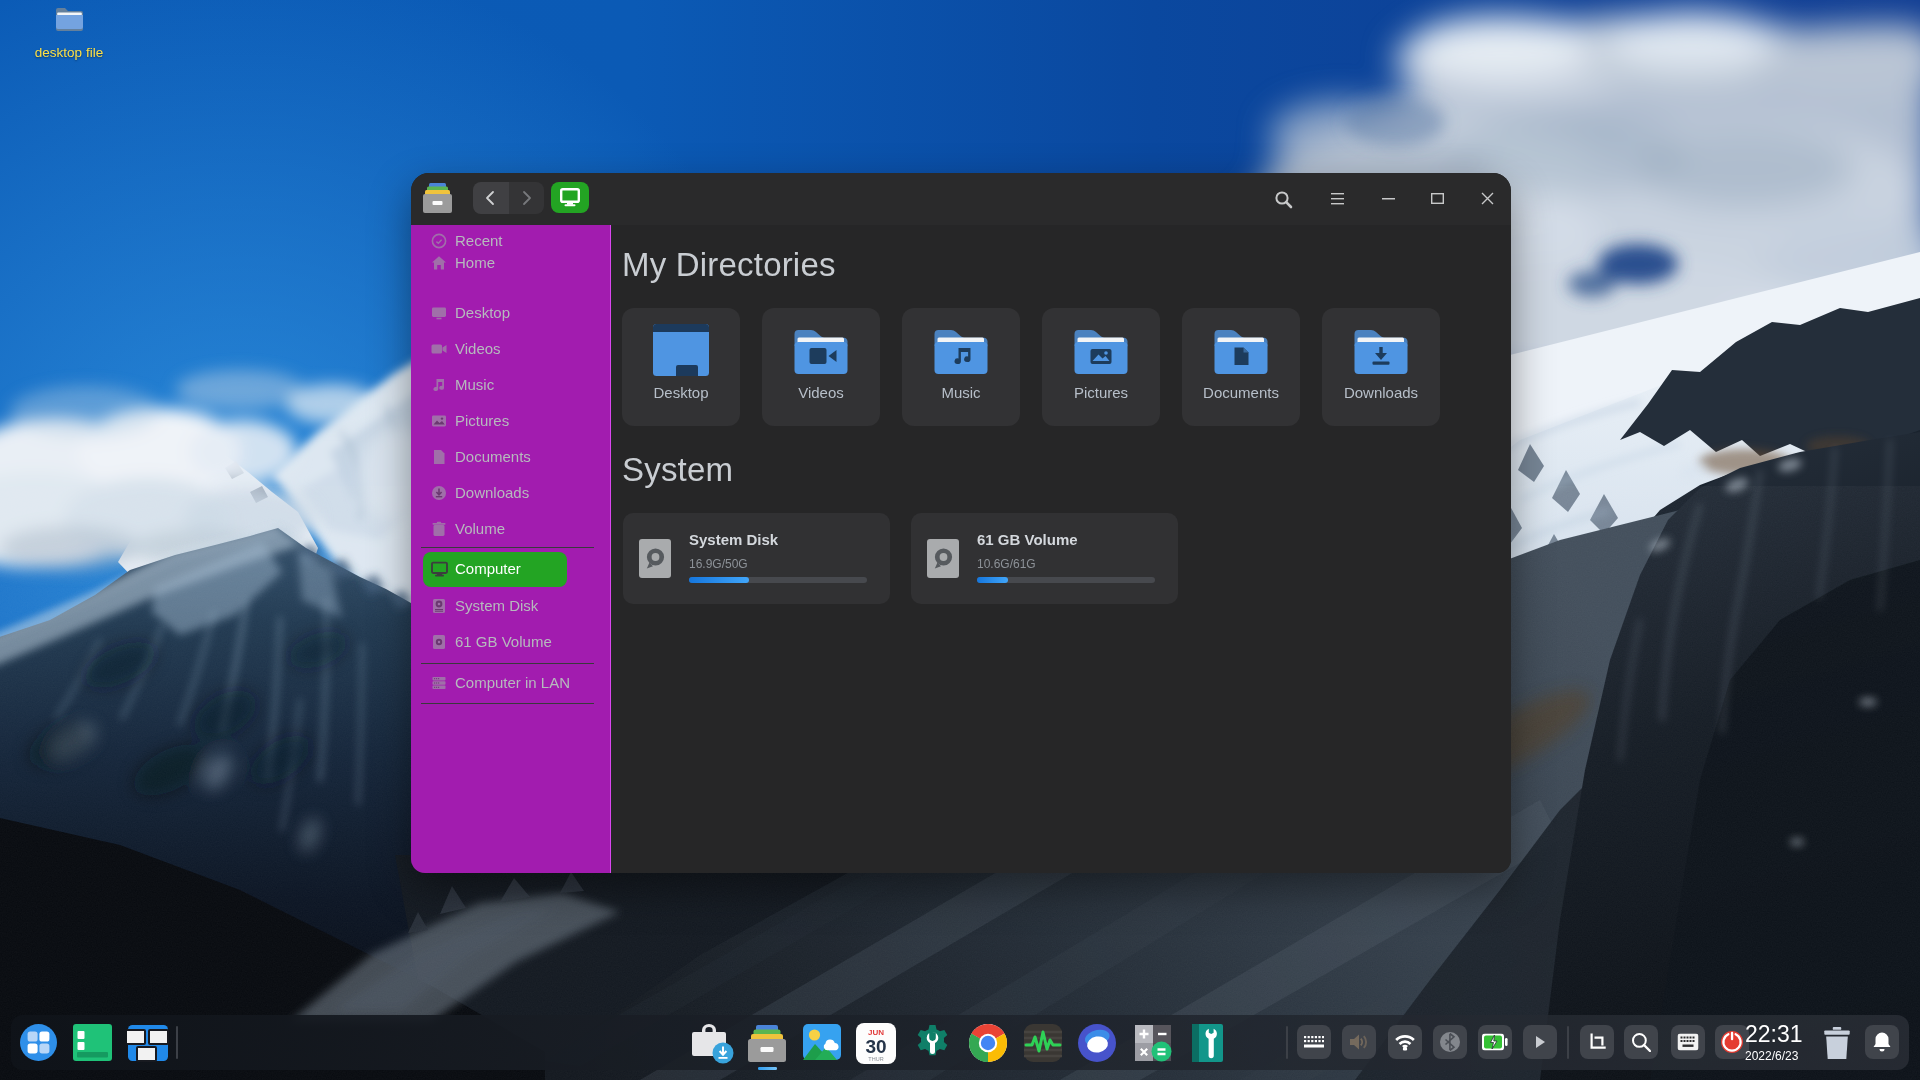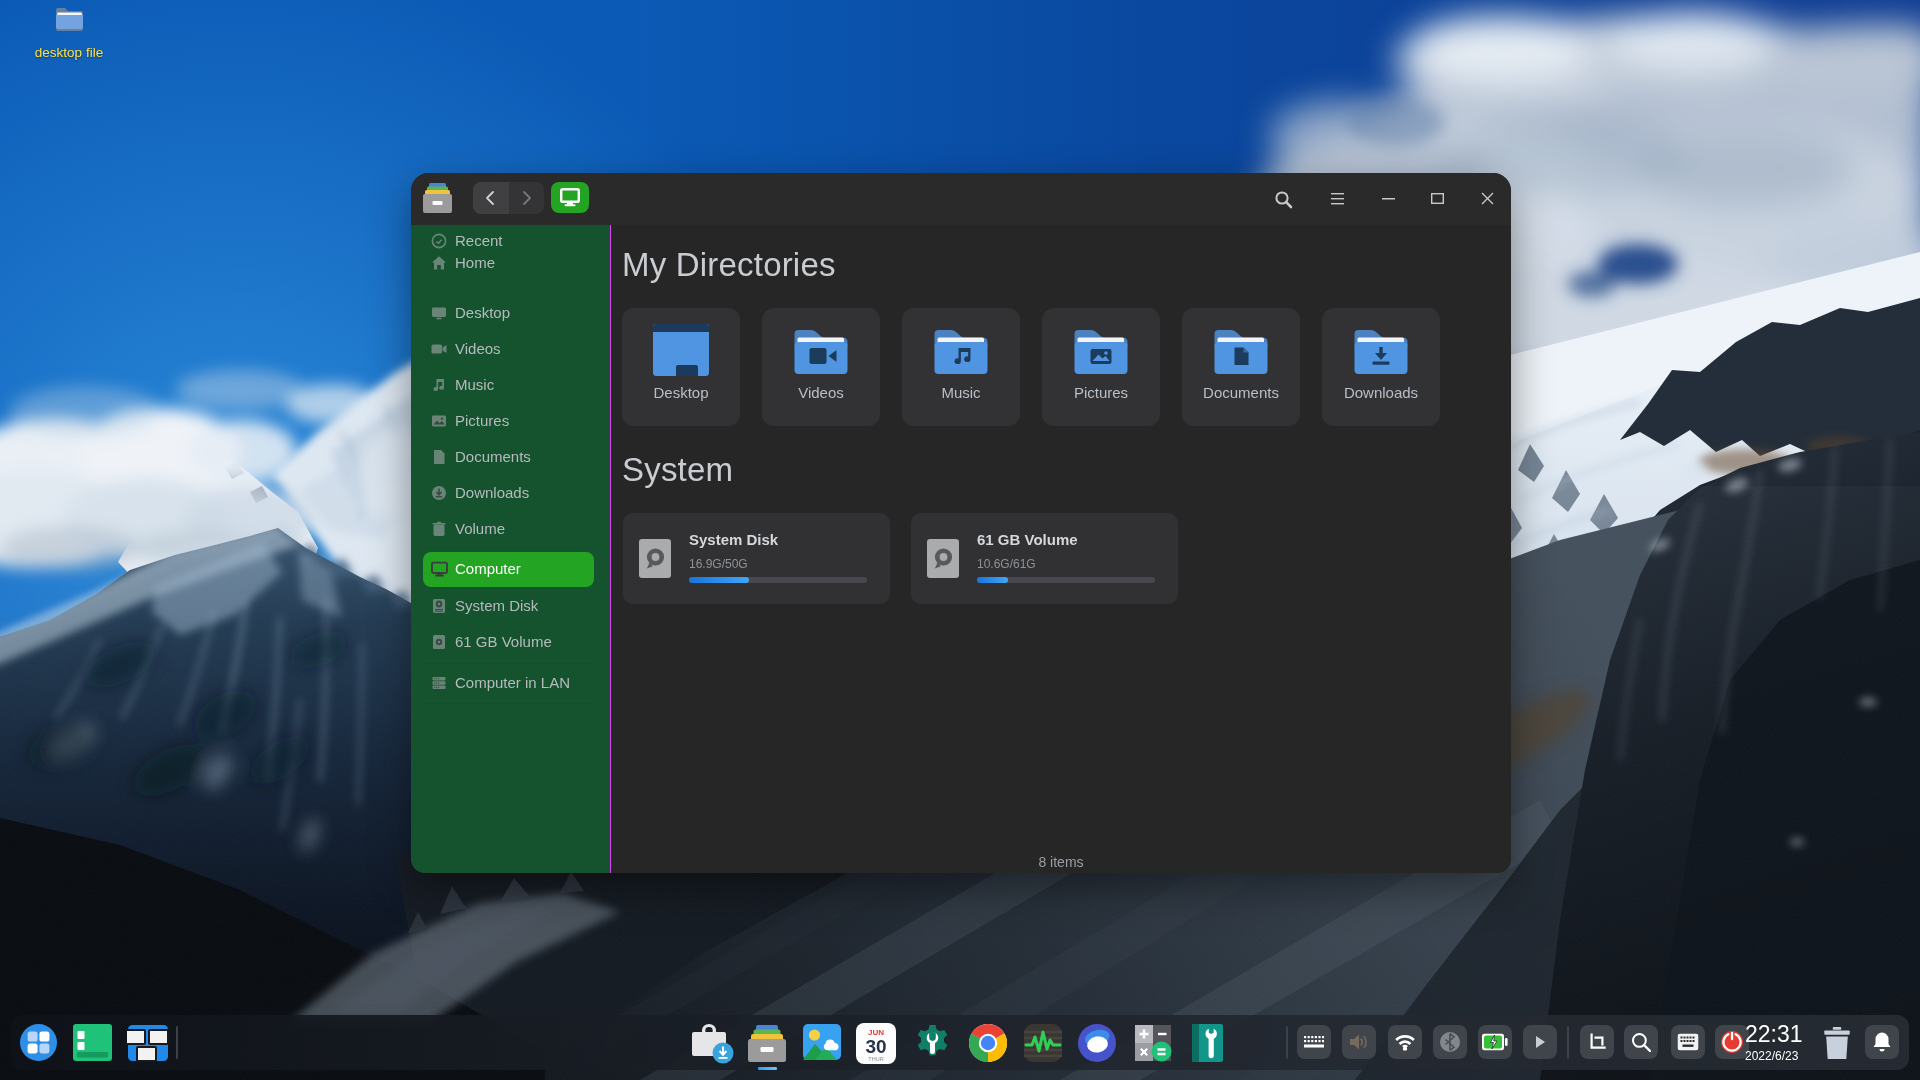--- a/index.html
+++ b/index.html
@@ -1,31 +1,31 @@
 <!DOCTYPE html>
 <html><head><meta charset="utf-8">
 <style>
 html,body{margin:0;padding:0;width:1920px;height:1080px;overflow:hidden;background:#0a4da6;font-family:"Liberation Sans",sans-serif;}
 #wall{position:absolute;left:0;top:0;}
 #deskicon{position:absolute;left:0;top:6px;width:138px;text-align:center;color:#fde047;}
 #deskicon .lbl{font-size:13.5px;margin-top:8px;text-shadow:0 1px 2px rgba(0,0,0,.45);}
 #win{position:absolute;left:411px;top:173px;width:1100px;height:700px;border-radius:18px 18px 14px 14px;background:#262627;box-shadow:0 16px 42px rgba(0,0,0,.42);}
 #titlebar{position:absolute;left:0;top:0;width:1100px;height:52px;background:#2a2a2b;border-radius:18px 18px 0 0;}
-#sidebar{position:absolute;left:0;top:52px;width:199px;bottom:0;background:#14532d;border-right:1px solid #d946ef;border-radius:0 0 0 14px;}
+#sidebar{position:absolute;left:0;top:52px;width:199px;bottom:0;background:#a21caf;border-right:1px solid #d946ef;border-radius:0 0 0 14px;}
 #content{position:absolute;left:200px;top:52px;width:900px;bottom:0;background:#262627;border-radius:0 0 14px 0;}
 .titleico{position:absolute;top:26px;}
 .navgrp{position:absolute;left:62px;top:9px;width:71px;height:32px;border-radius:8px;overflow:hidden;}
 .navgrp .bk{position:absolute;left:0;top:0;width:36px;height:32px;background:#404043;}
 .navgrp .fw{position:absolute;left:36px;top:0;width:35px;height:32px;background:#343436;}
 .greenbtn{position:absolute;left:140px;top:9px;width:38px;height:31px;border-radius:8px;background:#23a423;}
 .sbitem{position:absolute;left:12px;width:171px;height:35px;color:#b6babd;font-size:15px;}
 .sbitem .txt{position:absolute;left:32px;top:8px;}
 .sbitem svg{position:absolute;left:8px;top:9px;opacity:.62;}
 .sbsep{position:absolute;left:10px;width:173px;height:1px;background:#39393b;}
-.sbcomputer{position:absolute;left:12px;width:171px;height:35px;border-radius:8px;background:#23a423;color:#fff;font-size:15px;}
+.sbcomputer{position:absolute;left:12px;width:144px;height:35px;border-radius:8px;background:#23a423;color:#fff;font-size:15px;}
 .sbcomputer .txt{position:absolute;left:32px;top:8px;}
 .sbcomputer svg{position:absolute;left:8px;top:9px;}
 h1.sec{position:absolute;margin:0;font-weight:400;font-size:33px;color:#c9cdd2;letter-spacing:.2px;}
 .fcard{position:absolute;top:83px;width:118px;height:118px;border-radius:12px;background:#323234;}
 .fcard svg{position:absolute;left:50%;transform:translateX(-50%);top:15px;}
 .fcard .lbl{position:absolute;width:100%;text-align:center;top:76px;font-size:15px;color:#b7bfc9;}
 .dcard{position:absolute;top:288px;width:267px;height:91px;border-radius:10px;background:#313133;}
 .dcard svg.dico{position:absolute;left:16px;top:26px;}
 .dcard .ttl{position:absolute;left:66px;top:18px;font-size:15px;font-weight:bold;color:#d4d8dd;}
 .dcard .sub{position:absolute;left:66px;top:44px;font-size:12px;color:#8d9298;}
@@ -463,21 +463,20 @@
           <circle cx="16.5" cy="18" r="8.6" fill="#565a5e"></circle>
           <path d="M10.5,23.5 L7.8,29.5 L14,27.2 Z" fill="#565a5e"></path>
           <circle cx="16.5" cy="18" r="3.9" fill="#a9abad"></circle>
         </svg>
   <div class="ttl">61 GB Volume</div>
         <div class="sub">10.6G/61G</div>
   <div class="bar">
           <div class="fill" style="width:31px;"></div>
         </div>
 </div>
-<div id="status">8 items</div>
 </div>
 <div id="titlebar">
 <svg class="titleico" style="left:12px;top:8.5px" width="29" height="31" viewBox="0 0 29 31">
   <rect x="6" y="1" width="17" height="6" rx="1.5" fill="#4a84d8"></rect>
   <rect x="4" y="4.5" width="21" height="6" rx="1.5" fill="#5cb550"></rect>
   <rect x="2" y="8" width="25" height="6" rx="1.5" fill="#f0c33c"></rect>
   <rect x="0" y="12" width="29" height="19" rx="2" fill="#9b9b9b"></rect>
   <rect x="9.5" y="19" width="10" height="4" rx="1" fill="#fbfbfb"></rect>
 </svg>
 <div class="navgrp">

